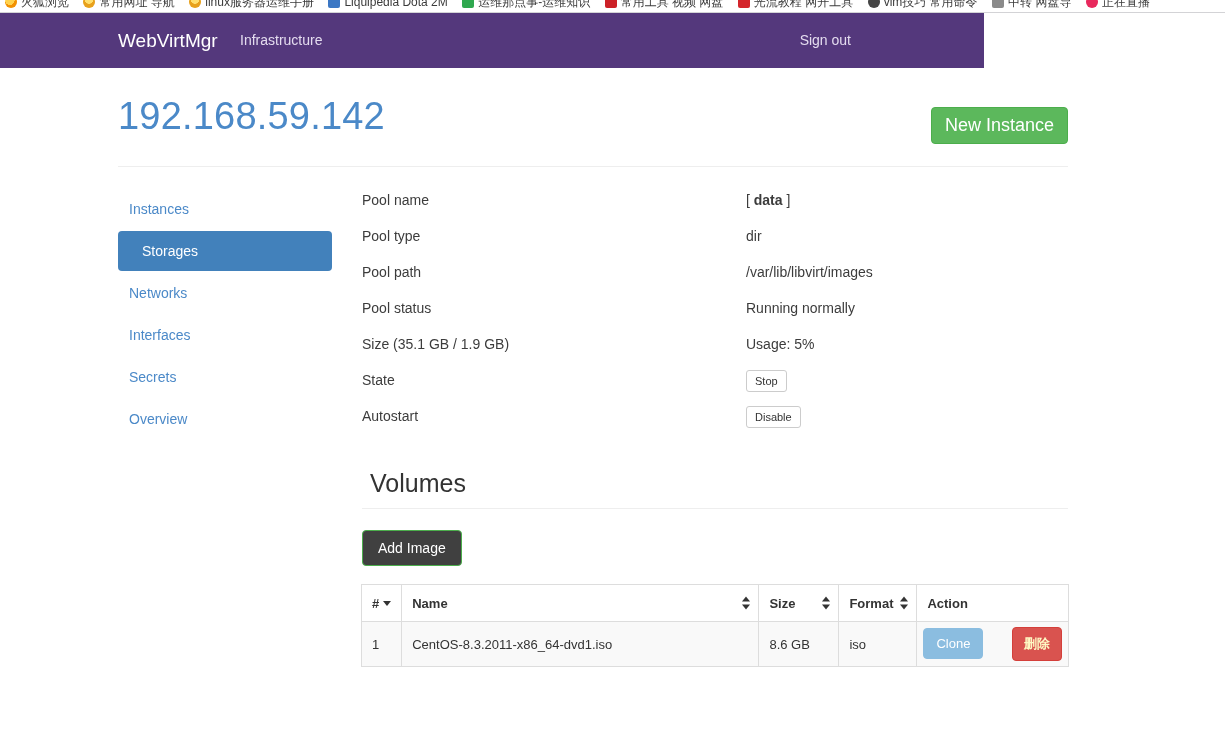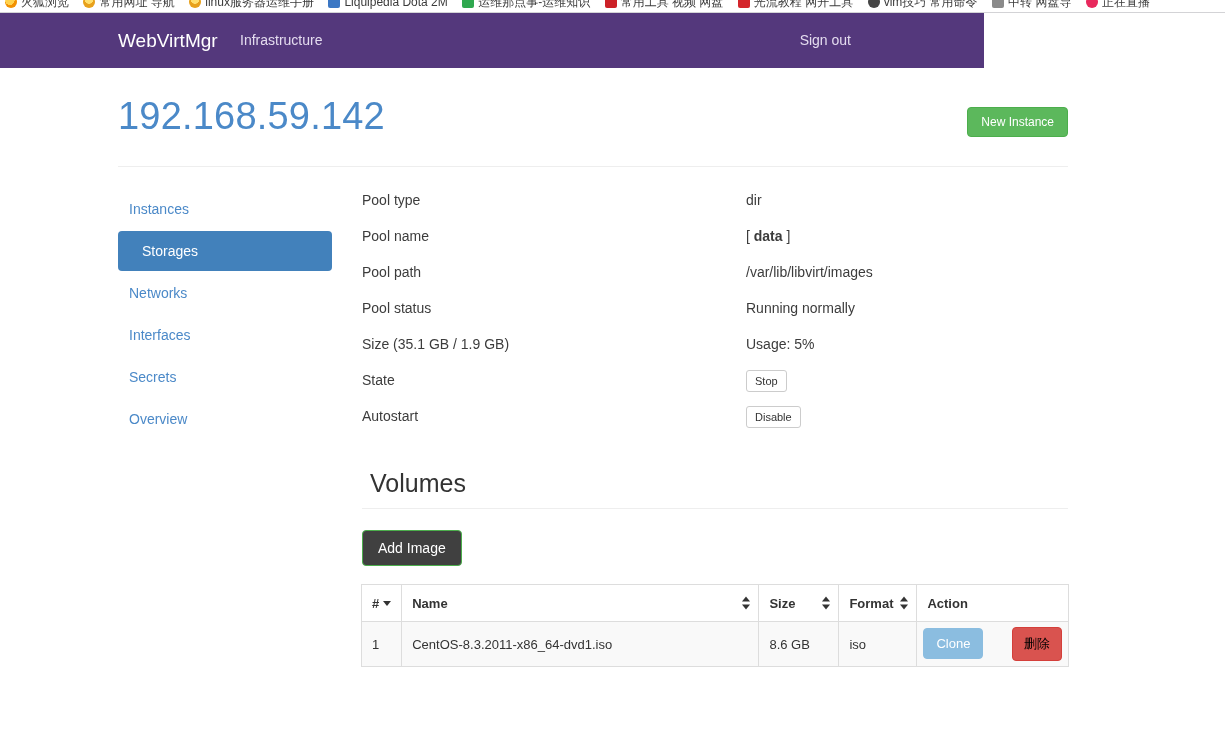--- a/index.html
+++ b/index.html
@@ -104,21 +104,21 @@
     line-height: 1.1;
     letter-spacing: 0.2px;
   }
   .btn-new-instance {
     position: absolute;
     right: 0; top: 11px;
     background: #5cb85c;
     border: 1px solid #4cae4c;
     border-radius: 4px;
     color: #ffffff;
-    font-size: 12px;
+    font-size: 18px;
     padding: 7px 13px;
     cursor: pointer;
     font-family: "Liberation Sans", sans-serif;
   }
   .hr-title {
     position: absolute;
     left: 118px; top: 166px;
     width: 950px; height: 1px;
     background: #eeeeee;
     border: 0;
@@ -291,26 +291,27 @@
     color: #ffffff;
     font-size: 13px;
     padding: 7px 12px;
     cursor: pointer;
     font-family: "Liberation Sans", sans-serif;
   }
   .btn-delete {
     background: #d9534f;
     border: 1px solid #d43f3a;
     border-radius: 4px;
-    color: #000000;
+    color: #fef9c3;
     font-size: 13px;
     padding: 7px 11px;
     margin-left: 25px;
     cursor: pointer;
     font-family: "Liberation Sans", sans-serif;
+    font-weight: bold;
   }
 </style>
 </head>
 <body>
 
 <div class="bookmark-strip">
   <span class="bm">
       <span class="bm-ico fx"></span>
       <span>火狐浏览</span>
     </span>
@@ -371,27 +372,27 @@
   <a class="side-item active">Storages</a>
   <a class="side-item">Networks</a>
   <a class="side-item">Interfaces</a>
   <a class="side-item">Secrets</a>
   <a class="side-item">Overview</a>
 </div>
 
 <div class="detail">
 
   <div class="drow">
+    <span class="dlabel">Pool name</span>
+    <span class="dvalue">[&nbsp;<b>data</b>&nbsp;]</span>
+  </div>
+
+  <div class="drow">
     <span class="dlabel">Pool type</span>
     <span class="dvalue">dir</span>
-  </div>
-
-  <div class="drow">
-    <span class="dlabel">Pool name</span>
-    <span class="dvalue">[&nbsp;<b>data</b>&nbsp;]</span>
   </div>
 
   <div class="drow">
     <span class="dlabel">Pool path</span>
     <span class="dvalue">/var/lib/libvirt/images</span>
   </div>
 
   <div class="drow">
     <span class="dlabel">Pool status</span>
     <span class="dvalue">Running normally</span>

